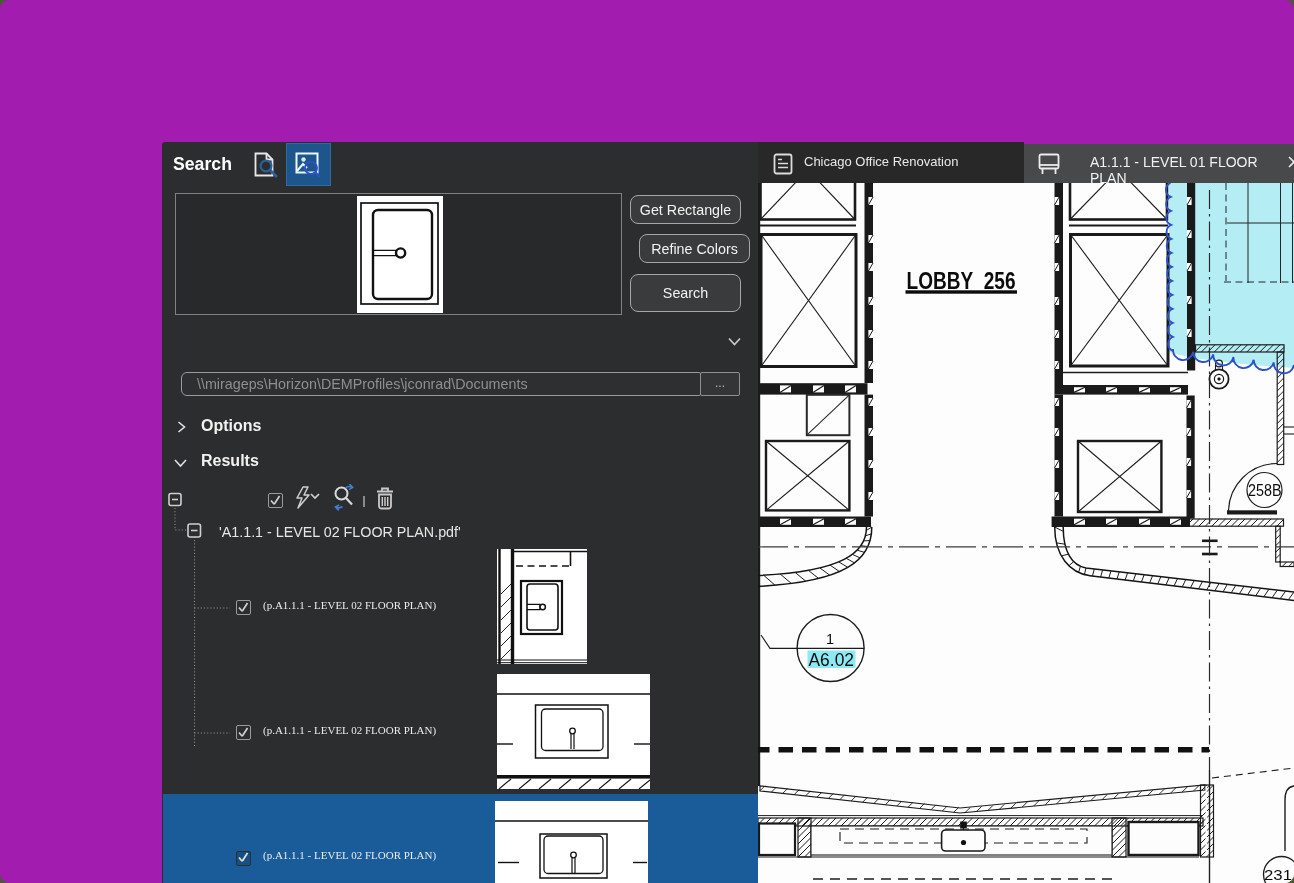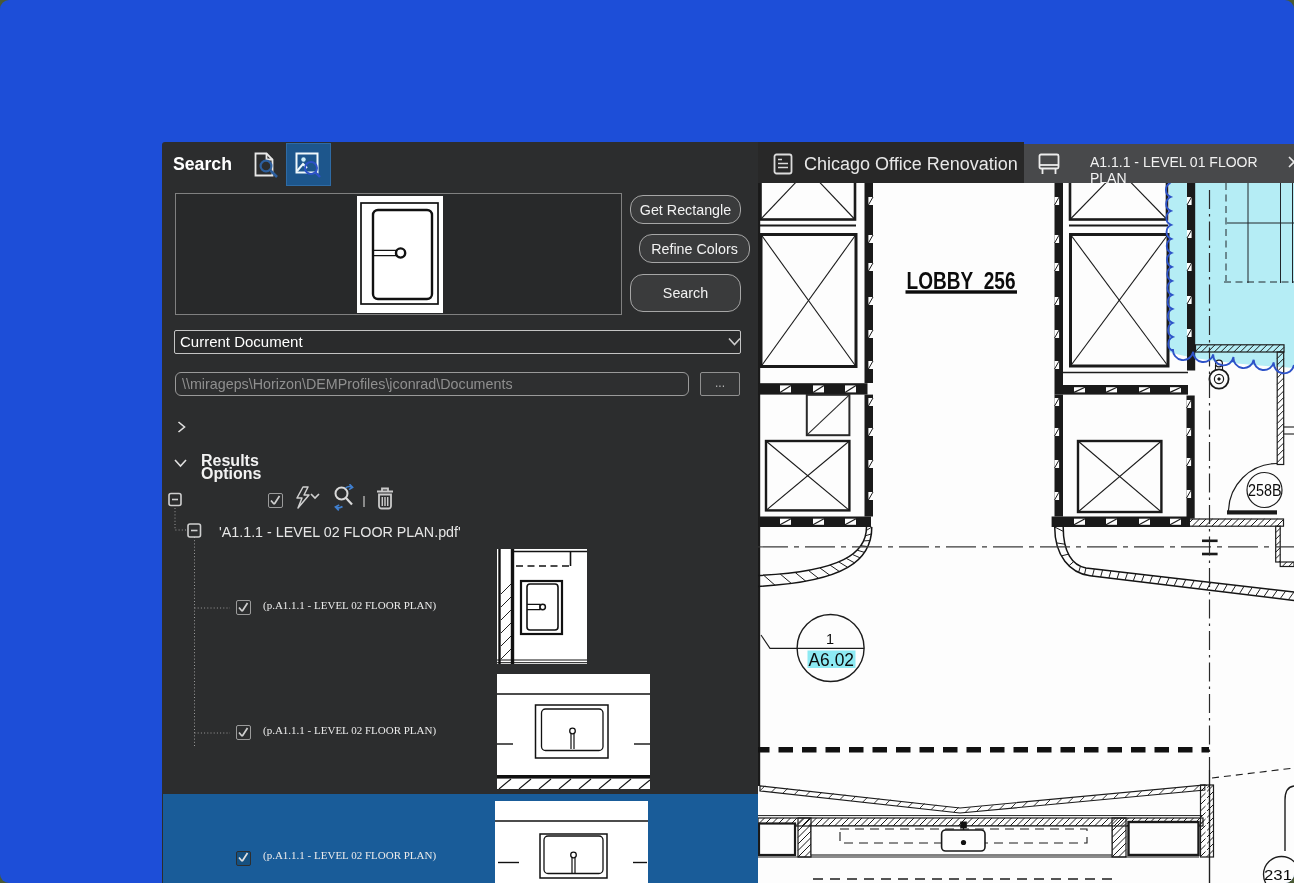--- a/index.html
+++ b/index.html
@@ -1,18 +1,18 @@
 <!DOCTYPE html>
 <html><head><meta charset="utf-8"><style>
 html,body{margin:0;padding:0;width:1294px;height:883px;overflow:hidden;background:#4a5a34;font-family:"Liberation Sans",sans-serif;-webkit-font-smoothing:antialiased;}
-#page{position:absolute;left:0;top:0;width:1294px;height:883px;background:#1d4ed8;border-radius:9px;overflow:hidden;}
+#page{position:absolute;left:0;top:0;width:1294px;height:883px;background:#a21caf;border-radius:9px;overflow:hidden;}
 #win{position:absolute;left:162px;top:142px;width:1132px;height:741px;}
 #panel{position:absolute;left:0;top:0;width:596px;height:741px;background:#2c2d2e;border-top-left-radius:3px;}
 .abs{position:absolute;}
-.btn{position:absolute;background:#3a3b3c;border:1px solid #a6a6a6;border-radius:13px;color:#f2f2f2;font-size:14.3px;display:flex;align-items:center;justify-content:center;}
+.btn{position:absolute;background:#3a3b3c;border:1px solid #a6a6a6;border-radius:8px;color:#f2f2f2;font-size:14.3px;display:flex;align-items:center;justify-content:center;}
 .ck{position:absolute;width:13px;height:13px;border:1.6px solid #9b9b9b;border-radius:2px;}
 .rowtxt{position:absolute;color:#eaeaea;font-size:11px;white-space:nowrap;font-family:Liberation Serif, serif;}
 </style></head><body>
 <div id="page">
 <div id="win">
 <div id="panel">
         <div style="position:absolute;left:1px;top:-2px;width:595px;height:743px;">
   <div class="abs" style="left:10px;top:12.5px;font-size:19px;font-weight:bold;color:#fff;transform:scale(0.93,1);transform-origin:0 0;">Search</div>
   <svg class="abs" style="left:91px;top:12px" width="28" height="26" viewBox="0 0 28 26">
     <path d="M1.5,1.5 h11 l6,6 v16 h-17 z" fill="none" stroke="#e8e8e8" stroke-width="1.8"></path>
@@ -35,32 +35,31 @@
     <rect x="4" y="7" width="77" height="101" fill="none" stroke="#111" stroke-width="1.7"></rect>
             <rect x="16" y="14" width="59" height="89" rx="5" fill="none" stroke="#111" stroke-width="2.4"></rect>
             <path d="M16,54.4 L39,54.4 L39,59.6 L16,59.6" fill="none" stroke="#111" stroke-width="1.3"></path>
             <circle cx="43.6" cy="57" r="4.6" fill="#fff" stroke="#111" stroke-width="2.4"></circle>
   </svg>
 
   <div class="btn" style="left:467px;top:55px;width:109px;height:27px;">Get Rectangle</div>
   <div class="btn" style="left:476px;top:94px;width:109px;height:27px;">Refine Colors</div>
   <div class="btn" style="left:467px;top:134px;width:109px;height:36px;">Search</div>
 
-  <div class="abs" style="left:11px;top:190px;width:560px;height:22px;background:#2a2b2c;border:1px solid #c4c4c4;border-radius:2px;color:#fff;font-size:15px;line-height:22px;padding-left:5px;box-sizing:content-box;">Current Document</div>
   <svg class="abs" style="left:565px;top:197px" width="13" height="9" viewBox="0 0 13 9">
             <path d="M1,1.5 L6.5,7.5 L12,1.5" fill="none" stroke="#ccc" stroke-width="1.6"></path>
           </svg>
 
-  <div class="abs" style="left:12px;top:232px;width:506px;height:22px;background:#2e2f30;border:1px solid #9a9a9a;border-radius:6px;color:#8f8f8f;font-size:14.3px;line-height:22px;padding-left:6px;">\\mirageps\Horizon\DEMProfiles\jconrad\Documents</div>
+  <div class="abs" style="left:18px;top:232px;width:506px;height:22px;background:#2e2f30;border:1px solid #9a9a9a;border-radius:6px;color:#8f8f8f;font-size:14.3px;line-height:22px;padding-left:15px;">\\mirageps\Horizon\DEMProfiles\jconrad\Documents</div>
   <div class="abs" style="left:537px;top:232px;width:38px;height:22px;background:#343536;border:1px solid #909090;border-radius:2px;color:#b5b5b5;font-size:12px;text-align:center;line-height:20px;">...</div>
 
   <svg class="abs" style="left:13px;top:281px" width="11" height="12" viewBox="0 0 11 12">
             <path d="M2.5,1 L8.5,6 L2.5,11" fill="none" stroke="#e0e0e0" stroke-width="1.6"></path>
           </svg>
-  <div class="abs" style="left:38px;top:277px;font-size:16px;font-weight:bold;color:#f2f2f2;margin-top:48px;">Options</div>
+  <div class="abs" style="left:38px;top:277px;font-size:16px;font-weight:bold;color:#f2f2f2;">Options</div>
   <svg class="abs" style="left:11px;top:318px" width="13" height="10" viewBox="0 0 13 10">
             <path d="M1,2 L6.5,8 L12,2" fill="none" stroke="#e0e0e0" stroke-width="1.6"></path>
           </svg>
   <div class="abs" style="left:38px;top:312px;font-size:16px;font-weight:bold;color:#f2f2f2;">Results</div>
 
   <svg class="abs" style="left:5px;top:352px" width="14" height="15" viewBox="0 0 14 15">
     <rect x="1" y="1.5" width="12" height="12" rx="2" fill="none" stroke="#cfcfcf" stroke-width="1.6"></rect>
     <line x1="4" y1="7.5" x2="10" y2="7.5" stroke="#cfcfcf" stroke-width="1.6"></line>
   </svg>
   <div class="ck" style="left:105px;top:353px;"></div>
@@ -171,21 +170,21 @@
       </div>
 
 <div class="abs" style="left:596px;top:0;width:266px;height:41px;background:#282828;"></div>
 <div class="abs" style="left:862px;top:1.5px;width:270px;height:39.5px;background:#48494b;"></div>
 <svg class="abs" style="left:611px;top:11px" width="20" height="22" viewBox="0 0 20 22">
   <rect x="1.5" y="1.5" width="17" height="19" rx="2" fill="none" stroke="#dcdcdc" stroke-width="1.8"></rect>
   <line x1="5" y1="6.5" x2="9" y2="6.5" stroke="#dcdcdc" stroke-width="1.5"></line>
   <line x1="5" y1="10.5" x2="15" y2="10.5" stroke="#dcdcdc" stroke-width="1.5"></line>
   <line x1="5" y1="14.5" x2="15" y2="14.5" stroke="#dcdcdc" stroke-width="1.5"></line>
 </svg>
-<div class="abs" style="left:642px;top:12px;font-size:18px;color:#e8e8e8;">Chicago Office Renovation</div>
+<div class="abs" style="left:642px;top:12px;font-size:13px;color:#e8e8e8;">Chicago Office Renovation</div>
 <svg class="abs" style="left:876px;top:11px" width="22" height="22" viewBox="0 0 22 22">
   <rect x="1.5" y="1.5" width="19" height="14" rx="1.5" fill="none" stroke="#ececec" stroke-width="1.8"></rect>
   <line x1="1.5" y1="12" x2="20.5" y2="12" stroke="#ececec" stroke-width="1.8"></line>
   <line x1="4.5" y1="16" x2="4.5" y2="21" stroke="#ececec" stroke-width="1.8"></line>
   <line x1="17.5" y1="16" x2="17.5" y2="21" stroke="#ececec" stroke-width="1.8"></line>
 </svg>
 <div class="abs" style="left:904px;top:12px;font-size:14px;color:#f2f2f2;margin-left:24px;">A1.1.1 - LEVEL 01 FLOOR PLAN</div>
 <svg class="abs" style="left:1126px;top:14px" width="12" height="12" viewBox="0 0 12 12">
         <path d="M1,1 L11,11 M11,1 L1,11" stroke="#e8e8e8" stroke-width="1.6"></path>
       </svg>

